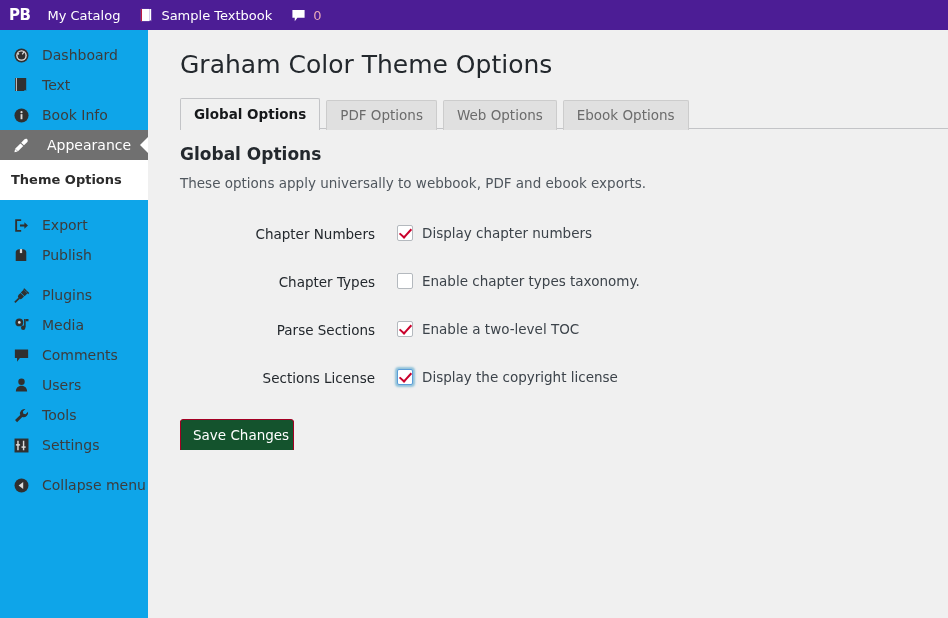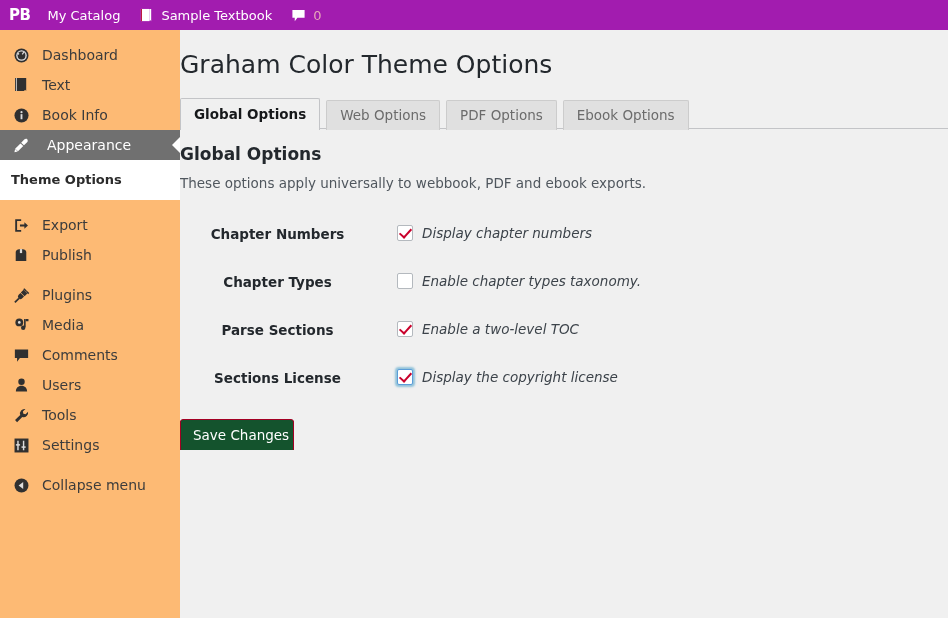--- a/index.html
+++ b/index.html
@@ -9,21 +9,21 @@
     width: 948px; height: 618px;
     overflow: hidden;
     font-family: "DejaVu Sans", "Liberation Sans", sans-serif;
     background: #f0f0f0;
   }
 
   
   #adminbar {
     position: absolute; top: 0; left: 0;
     width: 948px; height: 30px;
-    background: #a21caf;
+    background: #4c1d95;
     display: flex; align-items: center;
     color: #ffffff;
     font-size: 13px;
     z-index: 50;
   }
   .ab-item {
     display: flex; align-items: center;
     height: 30px;
     padding: 0 9px;
     gap: 7px;
@@ -36,22 +36,22 @@
     letter-spacing: -0.5px;
     padding: 0 8px 0 9px;
   }
   .ab-label { font-size: 13px; color: #ffffff; }
   .ab-count { color: #e7a8b8; font-size: 13px; }
   .ab-icon { display: inline-flex; width: 16px; height: 16px; align-items: center; justify-content: center; }
 
   
   #sidebar {
     position: absolute; top: 30px; left: 0;
-    width: 180px; height: 588px;
-    background: #fdba74;
+    width: 148px; height: 588px;
+    background: #0ea5e9;
     z-index: 40;
   }
   .menu-group { padding: 0; }
   .menu-sep { height: 10px; }
   .menu-item {
     position: relative;
     display: flex; align-items: center;
     height: 30px;
     padding-left: 11px;
     gap: 11px;
@@ -170,33 +170,33 @@
   
   table.form-table {
     border-collapse: collapse;
     margin-top: 19px;
     margin-left: 20px;
     width: 760px;
     table-layout: fixed;
   }
   table.form-table th {
     width: 205px;
-    text-align: center;
+    text-align: right;
     vertical-align: top;
     padding: 16px 10px 16px 0;
     font-size: 13.5px;
-    font-weight: bold;
+    font-weight: normal;
     color: #23282d;
   }
   table.form-table td {
     vertical-align: top;
     padding: 15px 10px 15px 12px;
   }
   .cb-row {
-    display: flex; align-items: center; gap: 9px; font-style: italic;
+    display: flex; align-items: center; gap: 9px;
   }
   .cbox {
     width: 16px; height: 16px;
     flex: 0 0 16px;
     border: 1px solid #b4b9be;
     background: #ffffff;
     border-radius: 2px;
     position: relative;
     cursor: pointer;
     display: inline-block;
@@ -454,22 +454,22 @@
 </div>
 
 <div id="content">
 
   <h1 class="page-title">Graham Color Theme Options</h1>
 
   <div class="tabwrap">
     <div class="tab-underline"></div>
     <div class="tabs">
       <span class="tab active">Global Options</span>
+      <span class="tab">PDF Options</span>
       <span class="tab">Web Options</span>
-      <span class="tab">PDF Options</span>
       <span class="tab">Ebook Options</span>
     </div>
   </div>
 
   <h2 class="section-title">Global Options</h2>
   <p class="section-desc">These options apply universally to webbook, PDF and ebook exports.</p>
 
   <table class="form-table">
     <tbody>
       <tr>

